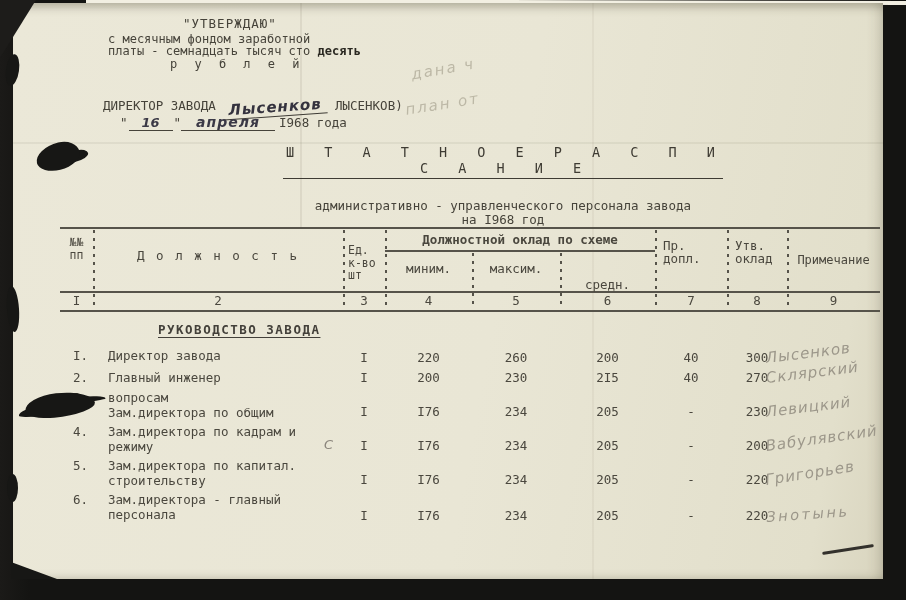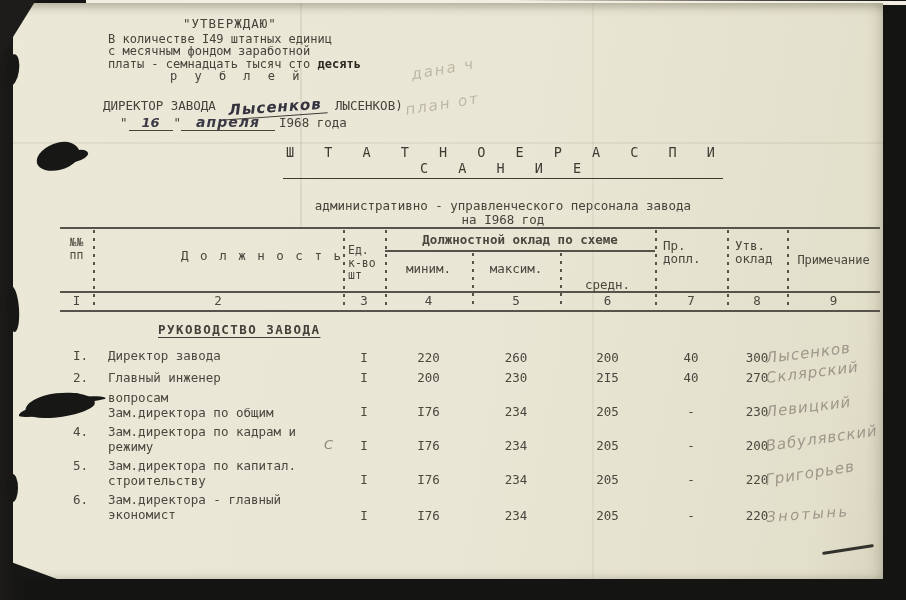--- a/index.html
+++ b/index.html
@@ -52,21 +52,21 @@
   .hline{position:absolute;left:0;width:820px;height:2px;background:#56534a;}
   .hl-top{top:0;}
   .hl-span{top:23px;left:325px;width:270px;}
   .hl-mid{top:64px;}
   .hl-bot{top:83px;}
   .vdot{position:absolute;width:2px;background-image:repeating-linear-gradient(to bottom,#56534a 0 3px,transparent 3px 8px);}
   .vd-full{top:3px;height:79px;}
   .vd-part{top:26px;height:56px;}
   .hcell{position:absolute;white-space:nowrap;}
   .hc1{left:0;width:33px;top:9px;text-align:center;line-height:13px;font-size:11.5px;}
-  .hc2{left:33px;width:250px;top:21px;text-align:right;letter-spacing:2px;}
+  .hc2{left:33px;width:250px;top:21px;text-align:center;letter-spacing:2px;}
   .hc3{left:288px;width:40px;top:17px;line-height:12.5px;font-size:11.5px;}
   .hspan{left:325px;width:270px;top:5px;text-align:center;font-weight:bold;}
   .hc4{left:325px;width:87px;top:34px;text-align:center;}
   .hc5{left:412px;width:88px;top:34px;text-align:center;}
   .hc6{left:500px;width:95px;top:34px;text-align:center;margin-top:16px;}
   .hc7{left:603px;width:70px;top:12px;line-height:13px;}
   .hc8{left:675px;width:60px;top:12px;line-height:13px;}
   .hc9{left:727px;width:93px;top:26px;text-align:center;font-size:12px;}
   .numrow{position:absolute;top:64px;left:0;width:820px;height:19px;display:grid;grid-template-columns:33px 250px 42px 87px 88px 95px 72px 60px 93px;align-items:center;text-align:center;}
   .tbody{position:absolute;top:83px;left:0;width:820px;}
@@ -90,21 +90,20 @@
 <div class="scene">
   <div class="top-sliver"></div>
 
   <div class="paper">
     <div class="crease v1"></div>
     <div class="crease v2"></div>
     <div class="crease h1"></div>
 
     <div class="tw stamp">"УТВЕРЖДАЮ"</div>
     <div class="tw para">
-      <div>В количестве I49 штатных единиц</div>
       <div>с месячным фондом заработной</div>
       <div><span>платы - семнадцать тысяч сто </span><b>десять</b></div>
       <div class="rubles">р у б л е й</div>
     </div>
     <div class="tw director">
       <span>ДИРЕКТОР ЗАВОДА</span>
       <span class="hw sig">Лысенков</span>
       <span>ЛЫСЕНКОВ)</span>
     </div>
     <div class="tw dateline">
@@ -257,21 +256,21 @@
           <div class="cv">220</div>
           <div class="cnote">
               <span class="hw note">Григорьев</span>
             </div>
         </div>
 
         <div class="row r6">
           <div class="cn">6.</div>
           <div class="ct">
               <div>Зам.директора - главный</div>
-              <div>экономист</div>
+              <div>персонала</div>
             </div>
           <div class="cv">I</div>
           <div class="cv">I76</div>
           <div class="cv">234</div>
           <div class="cv">205</div>
           <div class="cv">-</div>
           <div class="cv">220</div>
           <div class="cnote">
               <span class="hw note">Знотынь</span>
             </div>

